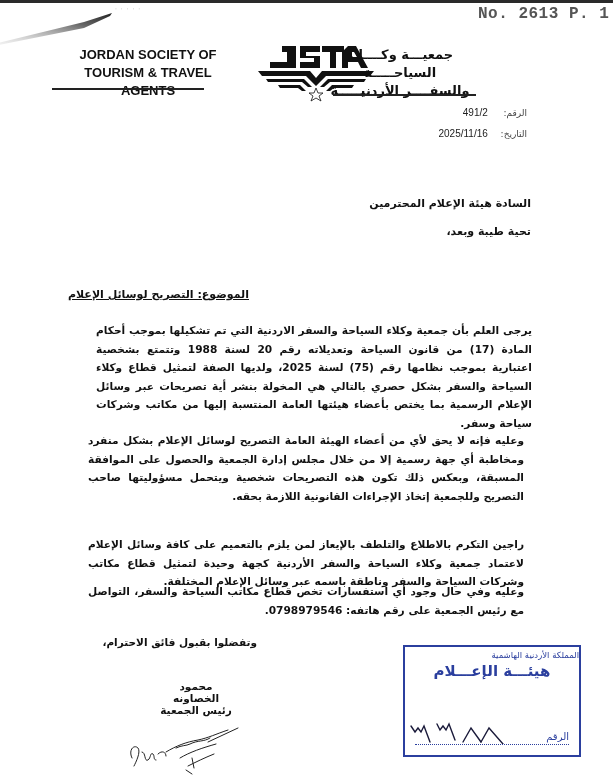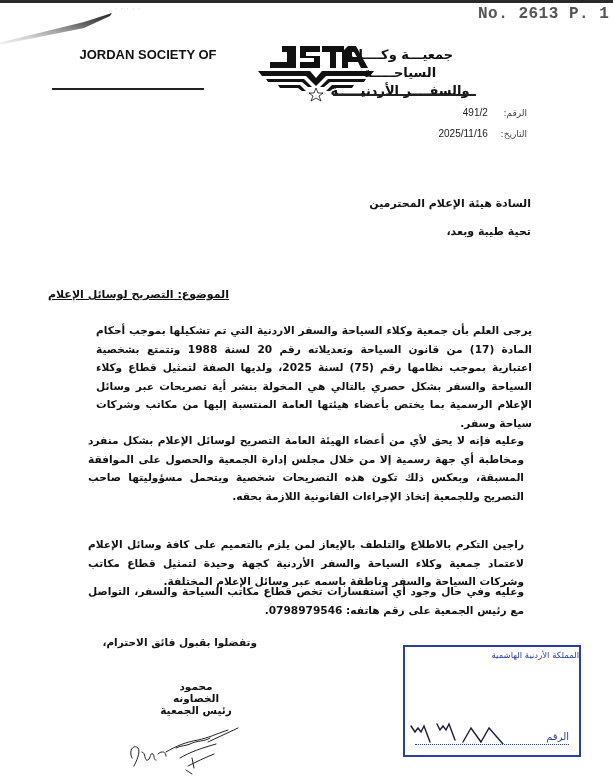--- a/index.html
+++ b/index.html
@@ -15,21 +15,21 @@
     .en-name { position: absolute; left: 58px; top: 46px; width: 180px; text-align: center; font-family: "Liberation Sans", sans-serif; font-weight: bold; font-size: 13px; line-height: 18px; color: #111; }
     .en-rule { position: absolute; left: 52px; top: 88px; width: 152px; height: 2px; background: #222; }
     .logo { position: absolute; left: 252px; top: 40px; width: 128px; height: 64px; }
     .ar-name { position: absolute; left: 330px; top: 46px; width: 140px; direction: rtl; text-align: center; font-family: "DejaVu Sans", sans-serif; font-weight: bold; font-size: 13px; line-height: 18px; color: #111; }
     .ar-rule { position: absolute; left: 333px; top: 94px; width: 143px; height: 2px; background: #222; }
     .meta-row { position: absolute; right: 86px; font-size: 10px; color: #222; direction: rtl; }
     .meta-row .lbl { display: inline-block; width: 36px; color: #444; font-size: 9px; }
     .meta-row .val { font-family: "Liberation Sans", sans-serif; font-size: 10px; }
     .addressee { position: absolute; right: 82px; top: 197px; font-size: 11px; font-weight: bold; direction: rtl; }
     .greeting { position: absolute; right: 82px; top: 225px; font-size: 11px; font-weight: bold; direction: rtl; }
-    .subject { position: absolute; right: 384px; top: 288px; font-size: 11px; font-weight: bold; text-decoration: underline; direction: rtl; white-space: nowrap; }
+    .subject { position: absolute; right: 364px; top: 288px; font-size: 11px; font-weight: bold; text-decoration: underline; direction: rtl; white-space: nowrap; }
 
     .para { position: absolute; left: 88px; width: 436px; direction: rtl; text-align: justify; text-align-last: right; font-size: 10.6px; font-weight: bold; line-height: 18.6px; color: #111; }
     .p1 { top: 321px; margin-left: 8px; }
     .p2 { top: 431px; }
     .p3 { top: 535px; }
     .p4 { top: 582px; }
 
     .closing { position: absolute; right: 356px; top: 636px; font-size: 10.5px; font-weight: bold; direction: rtl; white-space: nowrap; }
     .signer-name { position: absolute; left: 156px; top: 680px; width: 80px; text-align: center; font-size: 10.5px; font-weight: bold; direction: rtl; }
     .signer-title { position: absolute; left: 156px; top: 704px; width: 80px; text-align: center; font-size: 10.5px; font-weight: bold; direction: rtl; }
@@ -57,20 +57,21 @@
       <stop offset="0" stop-color="#ddd" stop-opacity="0.3"></stop>
       <stop offset="0.7" stop-color="#666"></stop>
       <stop offset="1" stop-color="#222"></stop>
     </linearGradient>
   </defs>
   <path d="M0 36 L90 14 L118 5 L116 8 L90 20 L0 38 Z" fill="url(#streak)"></path>
 </svg>
 
 <div class="en-name">
   <div>JORDAN SOCIETY OF</div>
+  <div>TOURISM &amp; TRAVEL AGENTS</div>
 </div>
 <div class="en-rule"></div>
 
 <svg class="logo" viewBox="0 0 128 64">
   <g fill="#111">
 
     <path d="M30 6 h14 v22 h-26 v-6 h17 v-10 h-5 z"></path>
 
     <path d="M48 6 h20 v6 h-14 v4 h14 v12 h-20 v-6 h14 v-4 h-14 z"></path>
 
@@ -126,20 +127,21 @@
     <path d="M62 40 c10 -6 22 -10 36 -14"></path>
     <path d="M70 48 c8 -4 16 -8 26 -12"></path>
     <path d="M68 52 l6 4"></path>
     <path d="M74 40 l2 10"></path>
     <path d="M90 24 l30 -14"></path>
   </g>
 </svg>
 
 <div class="stamp">
   <div class="stamp-kingdom">المملكة الأردنية الهاشمية</div>
+  <div class="stamp-org">هيئـــة الإعـــلام</div>
   <div class="stamp-numrow">
     <span class="stamp-numlbl">الرقم</span>
     <svg class="stamp-num" viewBox="0 0 110 22">
       <g fill="none" stroke="#1a1a3a" stroke-width="1.4" stroke-linecap="round">
         <path d="M4 4 l4 6 l3 -4 l3 4 l3 -6 l6 16"></path>
         <path d="M30 2 l3 6 l3 -4 l3 4 l3 -6 l6 16"></path>
         <path d="M56 20 l8 -14 l10 14"></path>
         <path d="M74 20 l8 -14 l14 16"></path>
       </g>
     </svg>

